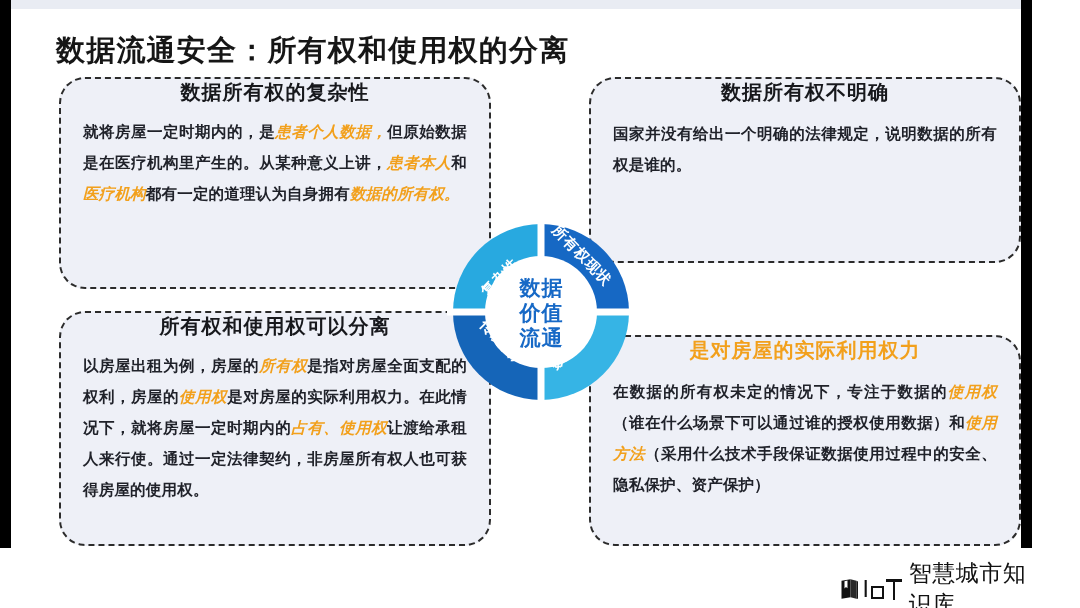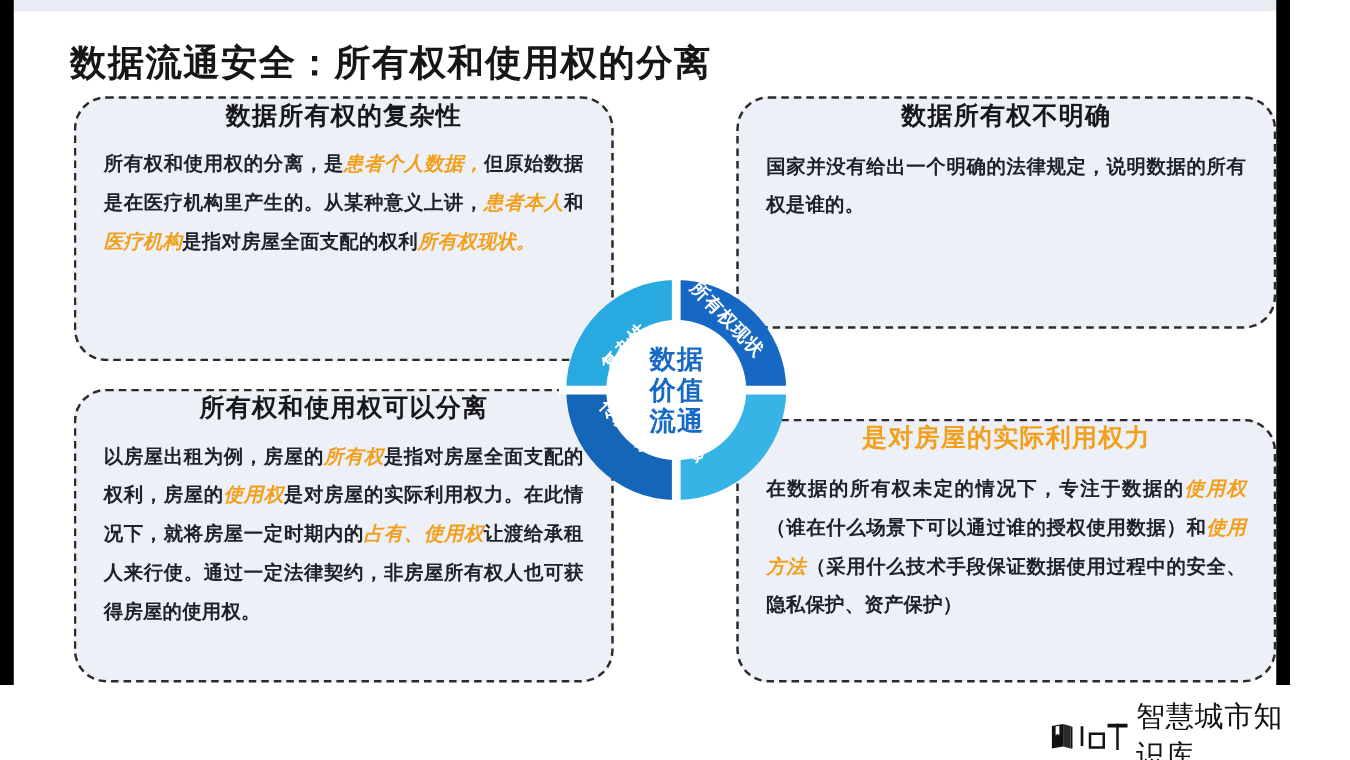--- a/index.html
+++ b/index.html
@@ -143,21 +143,21 @@
   <div class="top-strip"></div>
   <div class="edge-bar left"></div>
   <div class="edge-bar right"></div>
 
   <div class="slide">
 
     <div class="slide-title">数据流通安全：所有权和使用权的分离</div>
 
     <div class="card tl">
       <div class="card-title">数据所有权的复杂性</div>
-      <div class="card-body"><span>所有权和使用权的分离，是</span><span class="hl">患者个人数据，</span><span>但原始数据是在医疗机构里产生的。从某种意义上讲，</span><span class="hl">患者本人</span><span>和</span><span class="hl">医疗机构</span><span>是指对房屋全面支配的权利</span><span class="hl">所有权现状。</span></div>
+      <div class="card-body"><span>就将房屋一定时期内的，是</span><span class="hl">患者个人数据，</span><span>但原始数据是在医疗机构里产生的。从某种意义上讲，</span><span class="hl">患者本人</span><span>和</span><span class="hl">医疗机构</span><span>都有一定的道理认为自身拥有</span><span class="hl">数据的所有权。</span></div>
     </div>
 
     <div class="card bl">
       <div class="card-title">所有权和使用权可以分离</div>
       <div class="card-body"><span>以房屋出租为例，房屋的</span><span class="hl">所有权</span><span>是指对房屋全面支配的权利，房屋的</span><span class="hl">使用权</span><span>是对房屋的实际利用权力。在此情况下，就将房屋一定时期内的</span><span class="hl">占有、使用权</span><span>让渡给承租人来行使。通过一定法律契约，非房屋所有权人也可获得房屋的使用权。</span></div>
     </div>
 
     <div class="card tr">
       <div class="card-title">数据所有权不明确</div>
       <div class="card-body"><span>国家并没有给出一个明确的法律规定，说明数据的所有权是谁的。</span></div>

